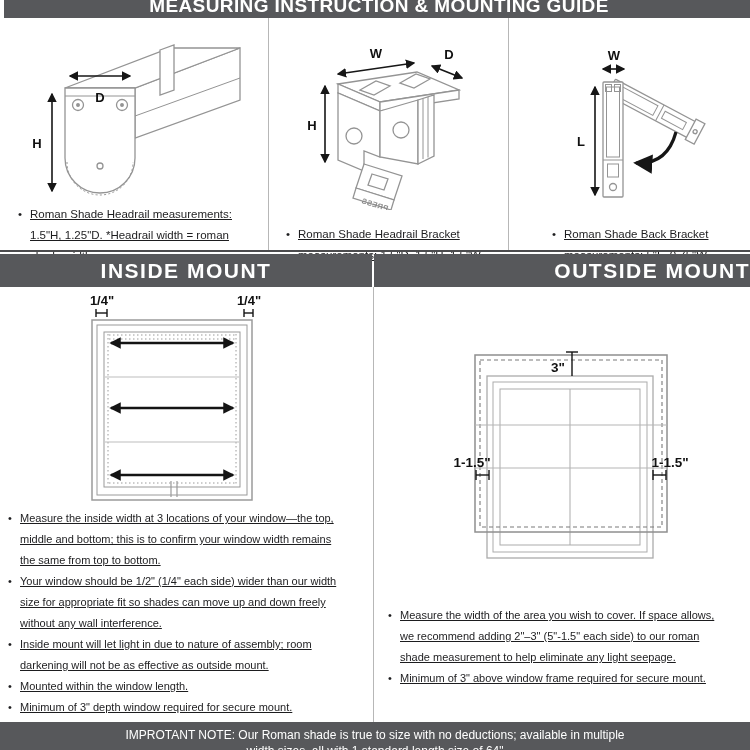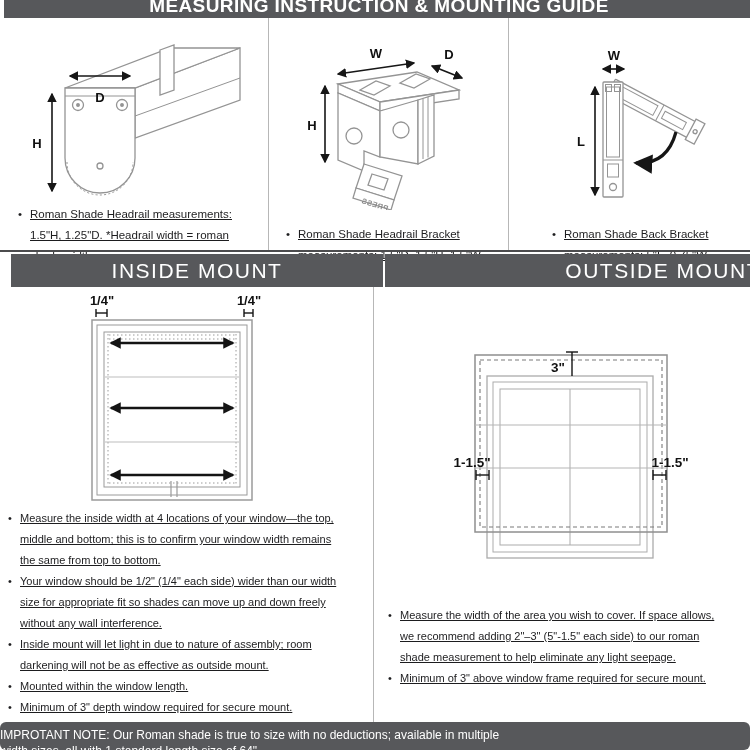--- a/index.html
+++ b/index.html
@@ -19,33 +19,33 @@
   .bm{position:absolute;left:0;top:0;}
   .bt{display:block;white-space:pre-line;text-decoration:underline;}
   .note,.bullet{padding-left:12px;}
   .n1{left:18px;top:186px;width:228px;}
   .n2{left:286px;top:206px;width:214px;}
   .n3{left:552px;top:206px;width:192px;}
   
   .section-split{position:absolute;left:0;top:250px;width:750px;height:2px;background:#4c4c4e;}
   .mbar{position:absolute;top:254px;height:33px;background:#57585b;color:#fff;
         display:flex;align-items:center;justify-content:center;
-        font-size:21px;font-weight:400;letter-spacing:1.5px;margin-left:11px;}
+        font-size:21px;font-weight:700;letter-spacing:1.5px;}
   .mbar.left{left:0;width:372px;}
   .mbar.right{left:374px;width:376px;justify-content:flex-end;}
   
   .mount-body{position:absolute;left:0;top:287px;width:750px;height:435px;background:#fff;}
   .vdiv-bottom{position:absolute;left:373px;top:0;width:1px;height:435px;background:#b7b7b7;}
   .bullets{position:absolute;font-size:11px;line-height:21px;}
   .bullets .bullet{margin:0;}
   .bl{left:8px;top:221px;width:360px;}   
   .br{left:388px;top:318px;width:358px;} 
   
   .footbar{position:absolute;left:0;top:722px;width:750px;height:28px;background:#57585b;
-        overflow:hidden;color:#fff;font-size:12px;line-height:16px;padding-top:5px;box-sizing:border-box;border-radius:6px;}
+        overflow:hidden;color:#fff;text-align:center;font-size:12px;line-height:16px;padding-top:5px;box-sizing:border-box;}
   svg text{font-family:"Liberation Sans",sans-serif;font-weight:bold;fill:#111;font-size:13px;}
   .press-txt{font-size:7.5px;fill:#8a8a8a;letter-spacing:.5px;}
 </style>
 </head>
 <body>
 
 <div class="page">
 
   <header class="titlebar">
     <div class="title">MEASURING INSTRUCTION &amp; MOUNTING GUIDE</div>
@@ -244,21 +244,21 @@
           <line x1="278" y1="187" x2="291" y2="187"></line>
       </g>
       <text x="190" y="84" text-anchor="end" style="font-size:13.5px">3"</text>
       <text x="97" y="179" text-anchor="middle" style="font-size:13.5px">1-1.5"</text>
       <text x="295" y="179" text-anchor="middle" style="font-size:13.5px">1-1.5"</text>
     </svg>
 
     <div class="bullets bl">
       <div class="bullet">
         <span class="bm">•</span>
-        <span class="bt">Measure the inside width at 4 locations of your window—the top,
+        <span class="bt">Measure the inside width at 3 locations of your window—the top,
 middle and bottom; this is to confirm your window width remains
 the same from top to bottom.</span>
       </div>
       <div class="bullet">
         <span class="bm">•</span>
         <span class="bt">Your window should be 1/2" (1/4" each side) wider than our width
 size for appropriate fit so shades can move up and down freely
 without any wall interference.</span>
       </div>
       <div class="bullet">

